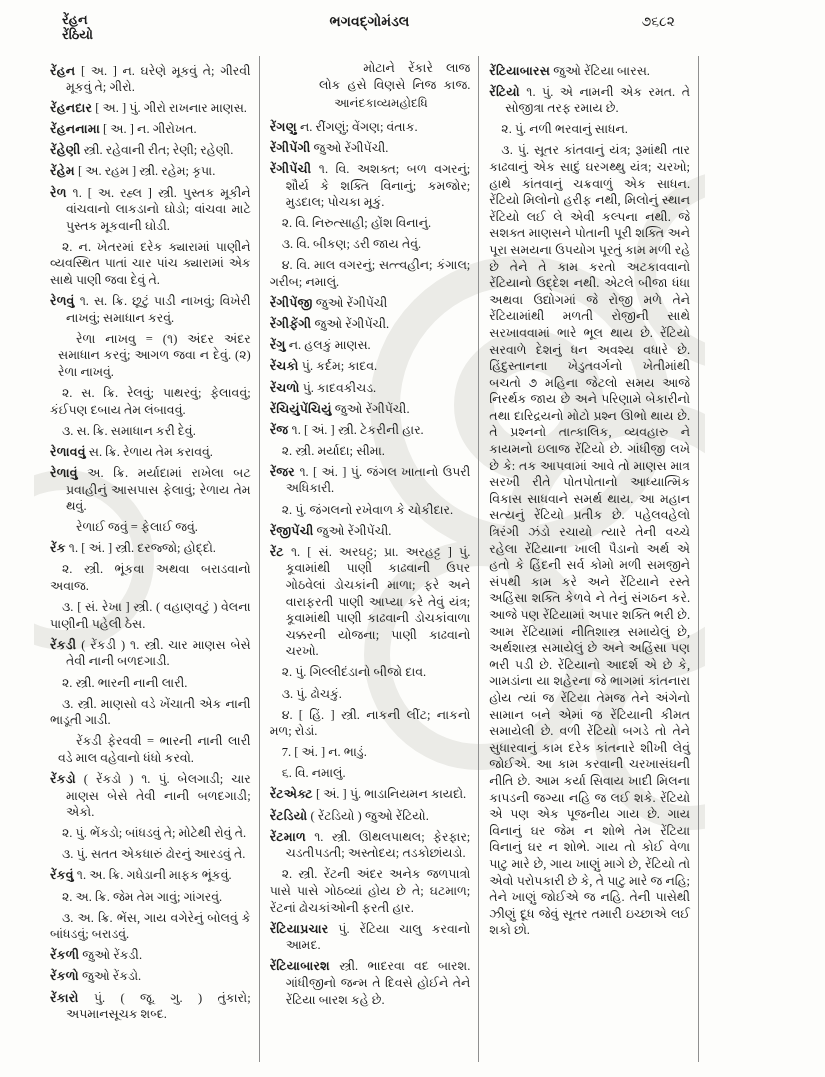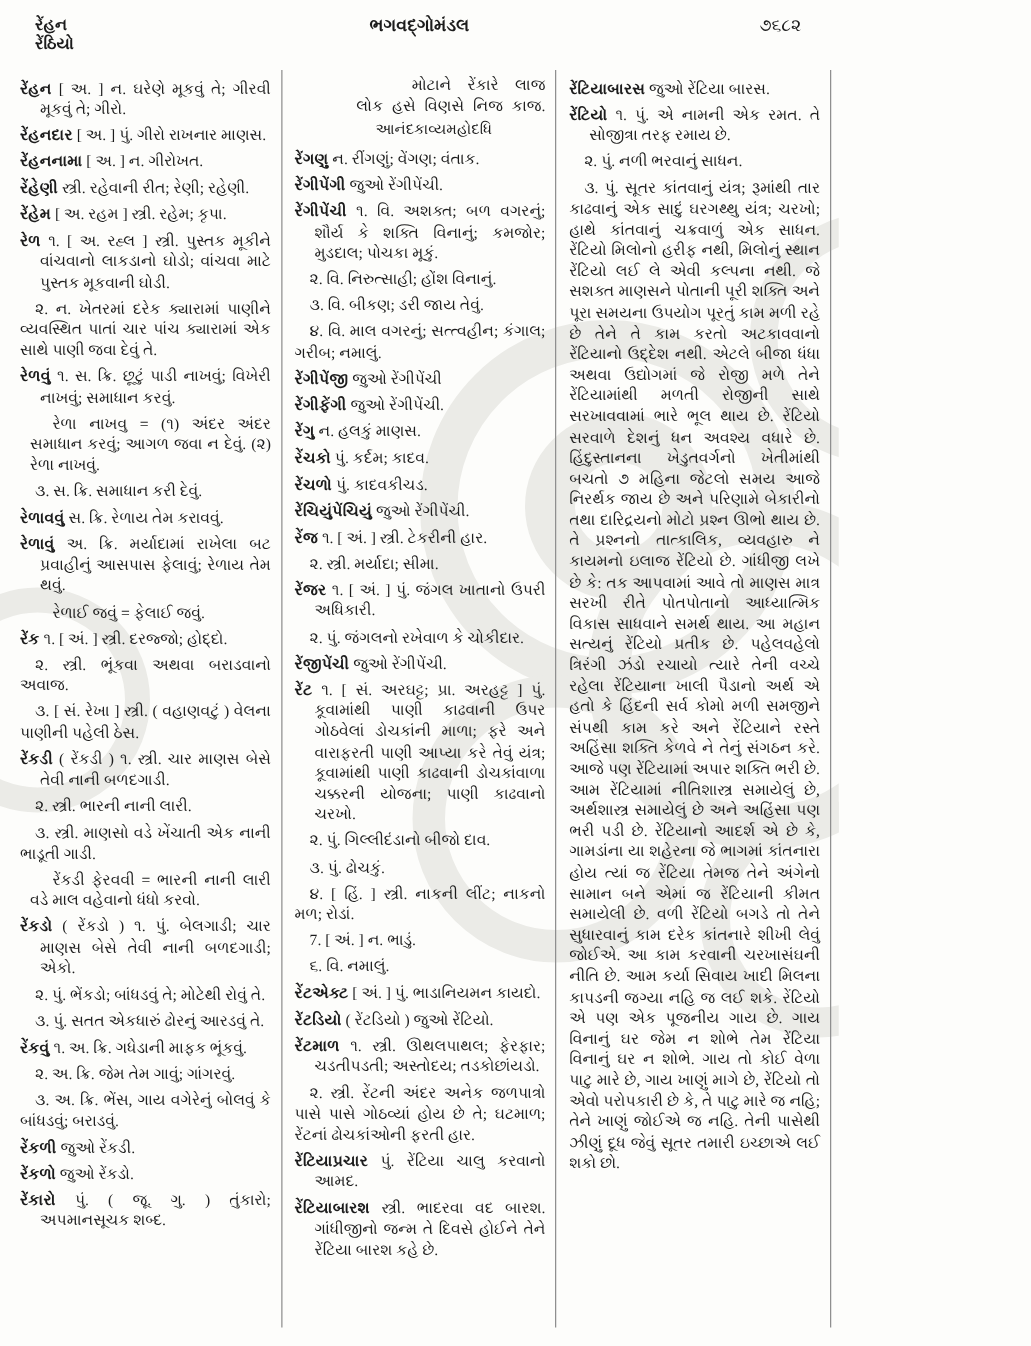--- a/index.html
+++ b/index.html
@@ -6,21 +6,21 @@
     --ink:#1c1c1c; --paper:#fdfdfb; --rule:#8f8f8f; --watermark:#ebebe7;
   }
   *{box-sizing:border-box;}
   html,body{margin:0;padding:0;}
   body{
     width:825px;height:1077px;overflow:hidden;position:relative;
     background:var(--paper);color:var(--ink);
     font-family:"Liberation Serif","DejaVu Serif","DejaVu Sans",serif;
     font-size:12.5px;line-height:16.6px;
   }
-  .page{position:relative;width:671px;height:1077px;overflow:hidden;}
+  .page{position:relative;width:671px;height:1077px;overflow:hidden;margin-left:34px;}
   
   .watermark{position:absolute;inset:0;z-index:0;pointer-events:none;}
   .wm-ring{position:absolute;border-radius:50%;border-style:solid;border-color:var(--watermark);}
   .wm-r1{left:336px;top:256px;width:300px;height:300px;border-width:30px;}
   .wm-r2{left:470px;top:400px;width:280px;height:280px;border-width:34px;}
   .wm-r3{left:330px;top:540px;width:230px;height:230px;border-width:26px;}
   .wm-r4{left:600px;top:170px;width:200px;height:200px;border-width:22px;}
   .wm-r5{left:420px;top:330px;width:150px;height:150px;border-width:40px;}
   .wm-r6{left:-60px;top:470px;width:180px;height:180px;border-width:20px;}
   .wm-r7{left:560px;top:640px;width:190px;height:190px;border-width:24px;}
@@ -71,20 +71,21 @@
     <section class="col">
         <p class="entry"><b class="head">રેંહન</b> [ અ. ] ન. ઘરેણે મૂકવું તે; ગીરવી મૂકવું તે; ગીરો.</p>
         <p class="entry"><b class="head">રેંહનદાર</b> [ અ. ] પું. ગીરો રાખનાર માણસ.</p>
         <p class="entry"><b class="head">રેંહનનામા</b> [ અ. ] ન. ગીરોખત.</p>
         <p class="entry"><b class="head">રેંહેણી</b> સ્ત્રી. રહેવાની રીત; રેણી; રહેણી.</p>
         <p class="entry"><b class="head">રેંહેમ</b> [ અ. રહમ ] સ્ત્રી. રહેમ; કૃપા.</p>
         <p class="entry"><b class="head">રેળ</b> ૧. [ અ. રહ્લ ] સ્ત્રી. પુસ્તક મૂકીને વાંચવાનો લાકડાનો ઘોડો; વાંચવા માટે પુસ્તક મૂકવાની ઘોડી.</p>
         <p class="sense">૨. ન. ખેતરમાં દરેક ક્યારામાં પાણીને વ્યવસ્થિત પાતાં ચાર પાંચ ક્યારામાં એક સાથે પાણી જવા દેવું તે.</p>
         <p class="entry"><b class="head">રેળવું</b> ૧. સ. ક્રિ. છૂટું પાડી નાખવું; વિખેરી નાખવું; સમાધાન કરવું.</p>
         <p class="sub">રેળા નાખવુ = (૧) અંદર અંદર સમાધાન કરવું; આગળ જવા ન દેવું. (૨) રેળા નાખવું.</p>
+        <p class="sense">૨. સ. ક્રિ. રેલવું; પાથરવું; ફેલાવવું; કંઈપણ દબાય તેમ લંબાવવું.</p>
         <p class="sense">૩. સ. ક્રિ. સમાધાન કરી દેવું.</p>
         <p class="entry"><b class="head">રેળાવવું</b> સ. ક્રિ. રેળાય તેમ કરાવવું.</p>
         <p class="entry"><b class="head">રેળાવું</b> અ. ક્રિ. મર્યાદામાં રાખેલા બટ પ્રવાહીનું આસપાસ ફેલાવું; રેળાય તેમ થવું.</p>
         <p class="sub">રેળાઈ જવું = ફેલાઈ જવું.</p>
         <p class="entry"><b class="head">રેંક</b> ૧. [ અં. ] સ્ત્રી. દરજ્જો; હોદ્દો.</p>
         <p class="sense">૨. સ્ત્રી. ભૂંકવા અથવા બરાડવાનો અવાજ.</p>
         <p class="sense">૩. [ સં. રેખા ] સ્ત્રી. ( વહાણવટું ) વેલના પાણીની પહેલી ઠેસ.</p>
         <p class="entry"><b class="head">રેંકડી</b> ( રેંકડી ) ૧. સ્ત્રી. ચાર માણસ બેસે તેવી નાની બળદગાડી.</p>
         <p class="sense">૨. સ્ત્રી. ભારની નાની લારી.</p>
         <p class="sense">૩. સ્ત્રી. માણસો વડે ખેંચાતી એક નાની ભાડૂતી ગાડી.</p>

